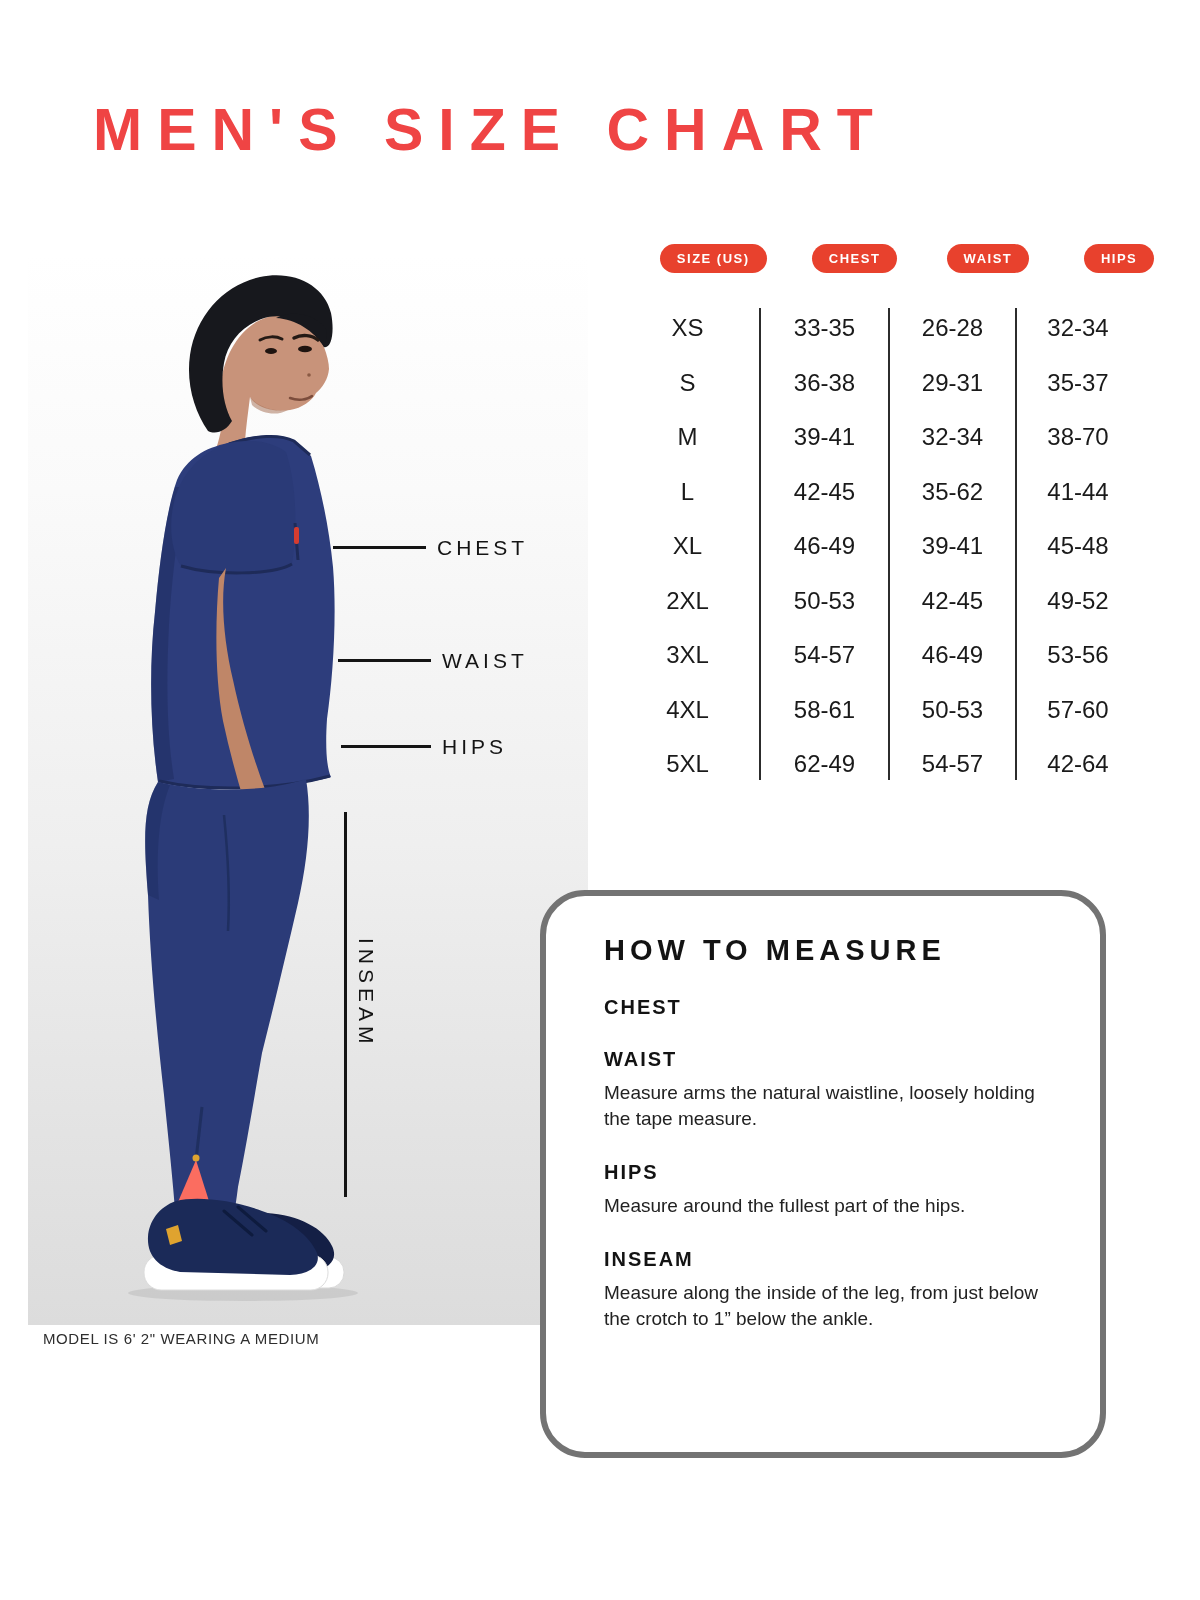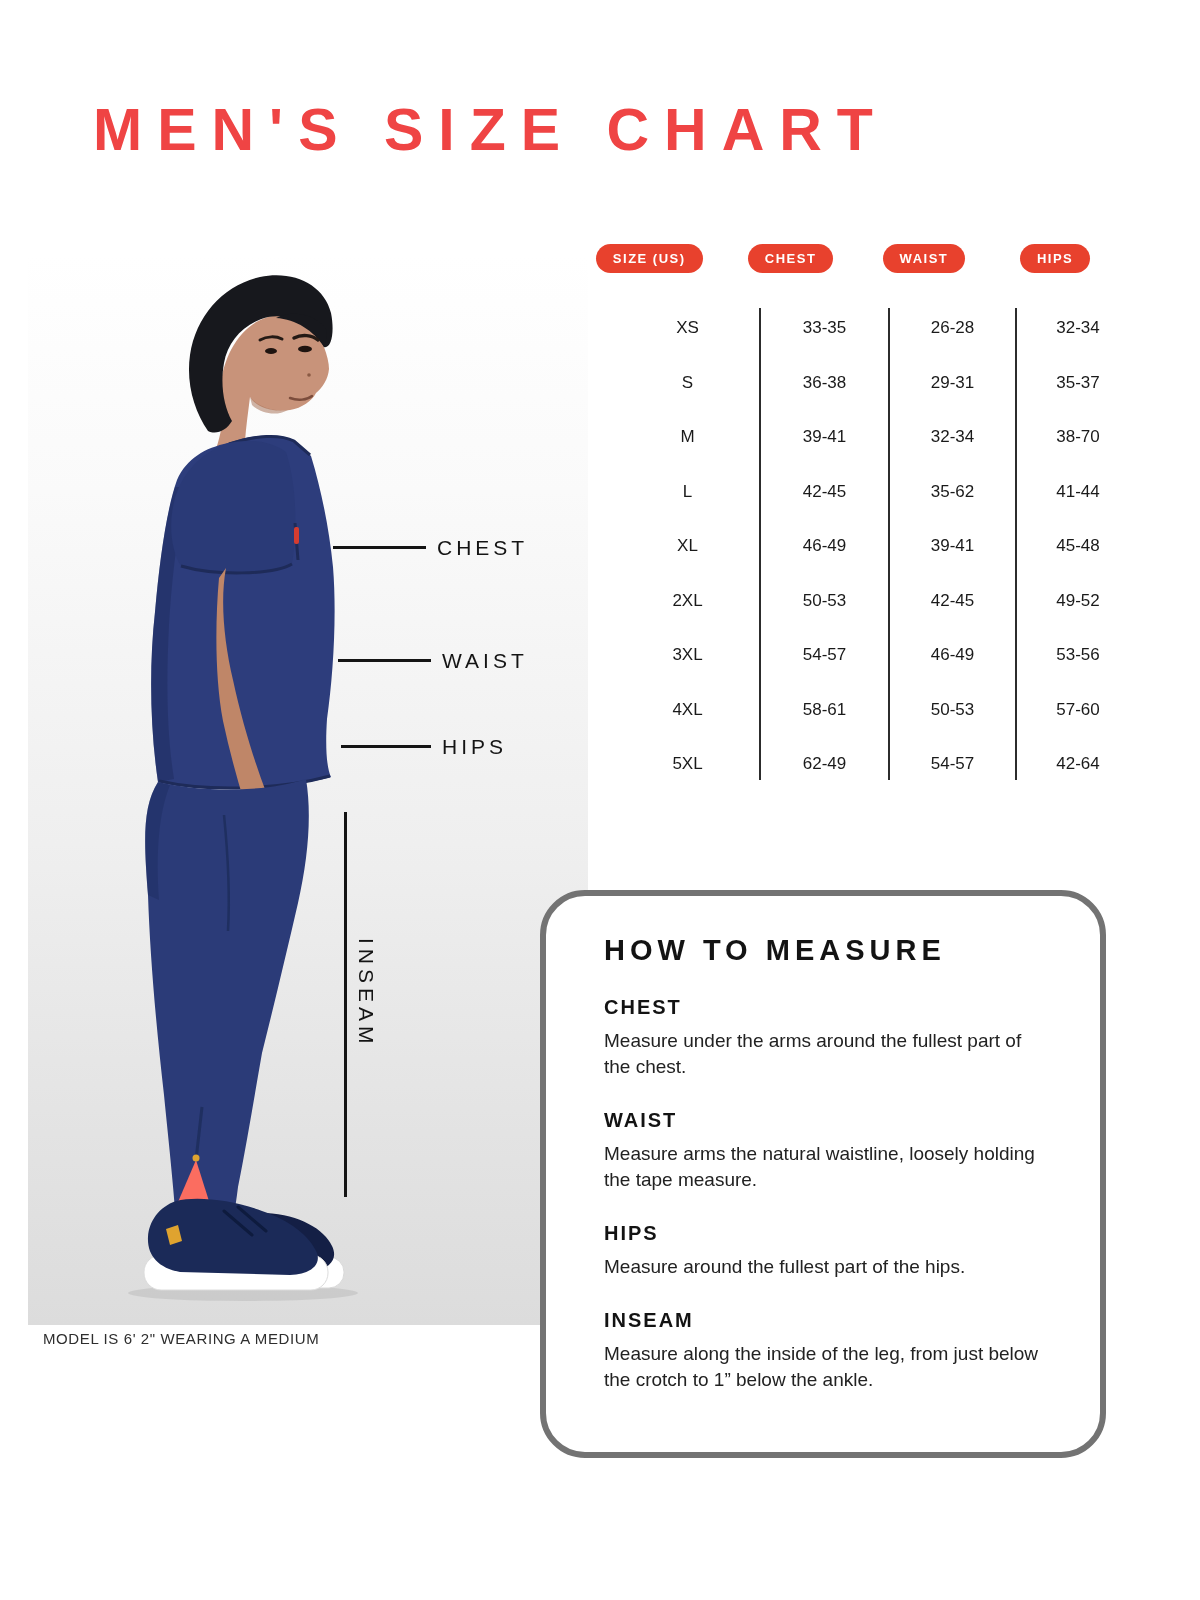--- a/index.html
+++ b/index.html
@@ -30,33 +30,33 @@
   .inseam-line { position:absolute; background:#141414; width:3px; }
   .inseam-label {
     position:absolute; font-size:21px; letter-spacing:5px; color:#141414;
     writing-mode:vertical-rl; white-space:nowrap;
   }
   .model-caption {
     position:absolute; left:43px; top:1330px; font-size:15px; letter-spacing:0.6px; color:#2e2e2e;
   }
 
   
-  .table-headers { position:absolute; left:585px; top:244px; width:525px; display:flex;gap:20px; }
+  .table-headers { position:absolute; left:649px; top:244px; width:525px; display:flex;gap:20px; }
   .table-headers .hcell { display:flex; justify-content:center; align-items:center; }
   .hcell:nth-child(1){ width:145px; } .hcell:nth-child(2){ width:129px; }
   .hcell:nth-child(3){ width:127px; } .hcell:nth-child(4){ width:124px; }
   .pill {
     background:#e8412d; color:#ffffff; font-size:13px; font-weight:700; letter-spacing:1.5px;
     padding:7px 17px; border-radius:15px; white-space:nowrap;
   }
   .table-rows { position:absolute; left:615px; top:301px; width:525px; }
   .trow { display:flex; height:54.5px; }
   .tcell {
     display:flex; justify-content:center; align-items:center;
-    font-size:17px; color:#1a1a1a;
+    font-size:24px; color:#1a1a1a;
   }
   .tcell:nth-child(1){ width:145px; } .tcell:nth-child(2){ width:129px; }
   .tcell:nth-child(3){ width:127px; } .tcell:nth-child(4){ width:124px; }
   .vsep { position:absolute; top:308px; width:1.5px; height:472px; background:#2c2c2c; }
   .vsep.s1 { left:759px; } .vsep.s2 { left:888px; } .vsep.s3 { left:1015px; }
 
   
   .howto-box {
     position:absolute; left:540px; top:890px; width:566px; height:568px;
     background:#ffffff; border:6px solid #737373; border-radius:45px;
@@ -228,21 +228,20 @@
       <div class="tcell">54-57</div>
       <div class="tcell">42-64</div>
     </div>
   </div>
 
   <div class="howto-box">
     <h2 class="howto-title">HOW TO MEASURE</h2>
 
     <div class="howto-section">
       <h3>CHEST</h3>
-      <p>Measure under the arms around the fullest part of the chest.</p>
     </div>
 
     <div class="howto-section">
       <h3>WAIST</h3>
       <p>Measure arms the natural waistline, loosely holding the tape measure.</p>
     </div>
 
     <div class="howto-section">
       <h3>HIPS</h3>
       <p>Measure around the fullest part of the hips.</p>

